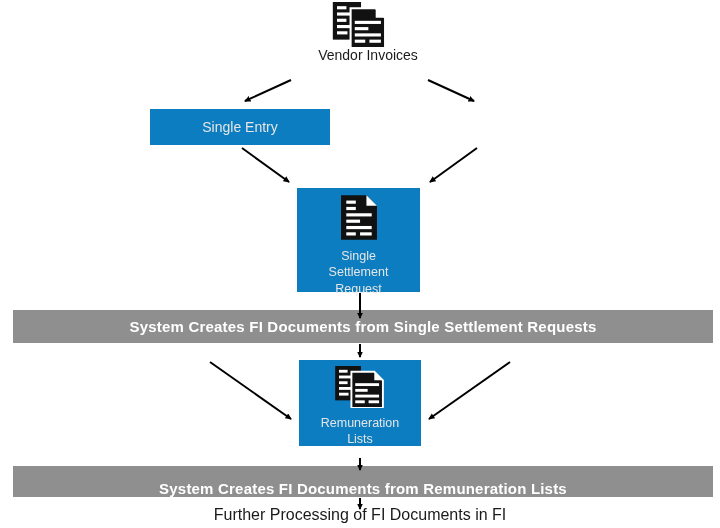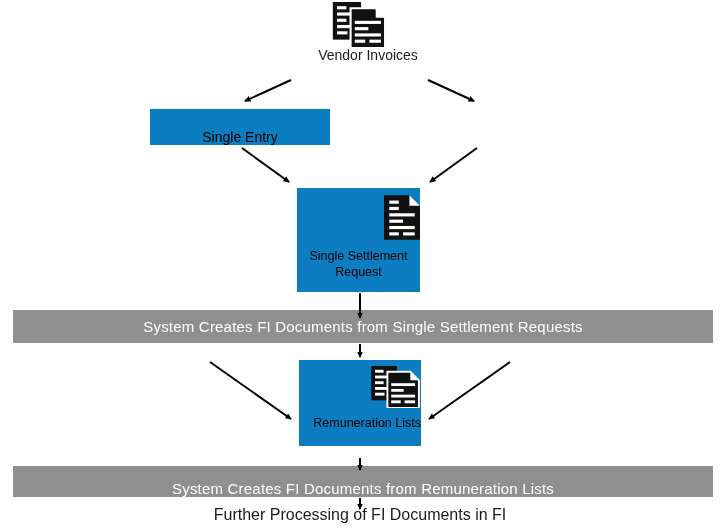--- a/index.html
+++ b/index.html
@@ -2,30 +2,30 @@
 <html><head>
 <meta charset="utf-8">
 <style>
   html,body{margin:0;padding:0;background:#ffffff;}
   .stage{
     position:relative;width:720px;height:528px;background:#ffffff;
     font-family:"Liberation Sans", sans-serif;overflow:hidden;
   }
   .abs{position:absolute;}
   .blue-box{
-    background:#0b7dc0;color:#000000;display:flex;align-items:flex-end;justify-content:center;
+    background:#0b7dc0;color:#e5e5e5;display:flex;align-items:center;justify-content:center;
     text-align:center;box-sizing:border-box;
   }
   .entry-box{width:180px;height:36px;font-size:14px;}
   .node-box{flex-direction:column;justify-content:flex-start;}
-  .node-label{font-size:12.5px;line-height:1.3;padding:0 0;}
+  .node-label{font-size:12.5px;line-height:1.3;padding:0 16px;}
   .banner{
     background:#8f8f8f;color:#ffffff;width:700px;left:13px;
     display:flex;align-items:center;justify-content:center;
-    font-size:15px;font-weight:400;letter-spacing:0.2px;
+    font-size:15px;font-weight:700;letter-spacing:0.2px;
   }
   .caption{color:#1a1a1a;text-align:center;width:100%;}
   .vendor-caption{font-size:14px;}
   .footer-caption{font-size:16px;}
   .icon-wrap{display:flex;justify-content:center;}
   svg.overlay{position:absolute;left:0;top:0;pointer-events:none;}
 </style>
 </head>
 <body>
 

